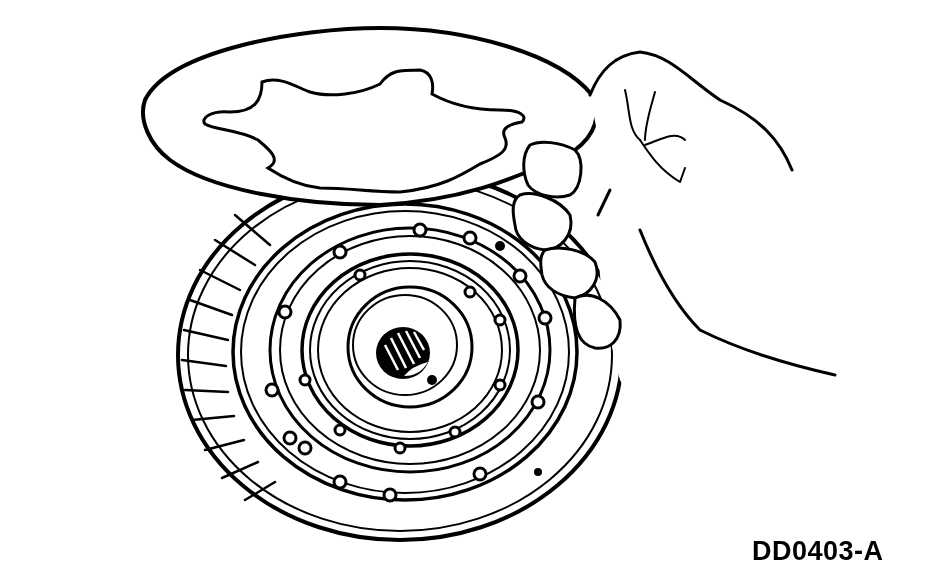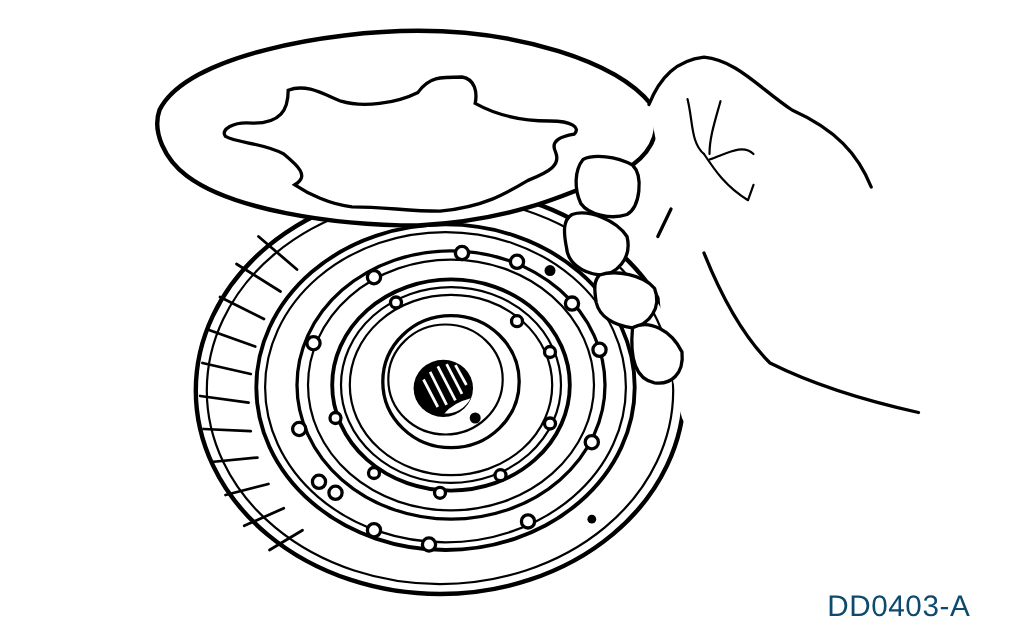--- a/index.html
+++ b/index.html
@@ -1,22 +1,22 @@
 <!DOCTYPE html>
 <html><head>
 <meta charset="utf-8">
 <style>
   html, body { margin: 0; padding: 0; background: #ffffff; }
   body { width: 928px; height: 584px; overflow: hidden; position: relative; font-family: "Liberation Sans", sans-serif; }
   .figure { position: absolute; left: 0; top: 0; width: 928px; height: 584px; }
   .figure svg { display: block; }
   .fig-id {
     position: absolute; left: 752px; top: 536px;
-    font-family: "Liberation Sans", sans-serif; font-weight: normal;
-    font-size: 27px; letter-spacing: 0.5px; color: #0c4a6e;
+    font-family: "Liberation Sans", sans-serif; font-weight: bold;
+    font-size: 27px; letter-spacing: 0.5px; color: #000000;
   }
   .ln { fill: none; stroke: #000; stroke-linecap: round; stroke-linejoin: round; }
 </style>
 </head>
 <body>
 
 <div class="figure">
   <svg width="928" height="584" viewBox="0 0 928 584">
 
     <g>

